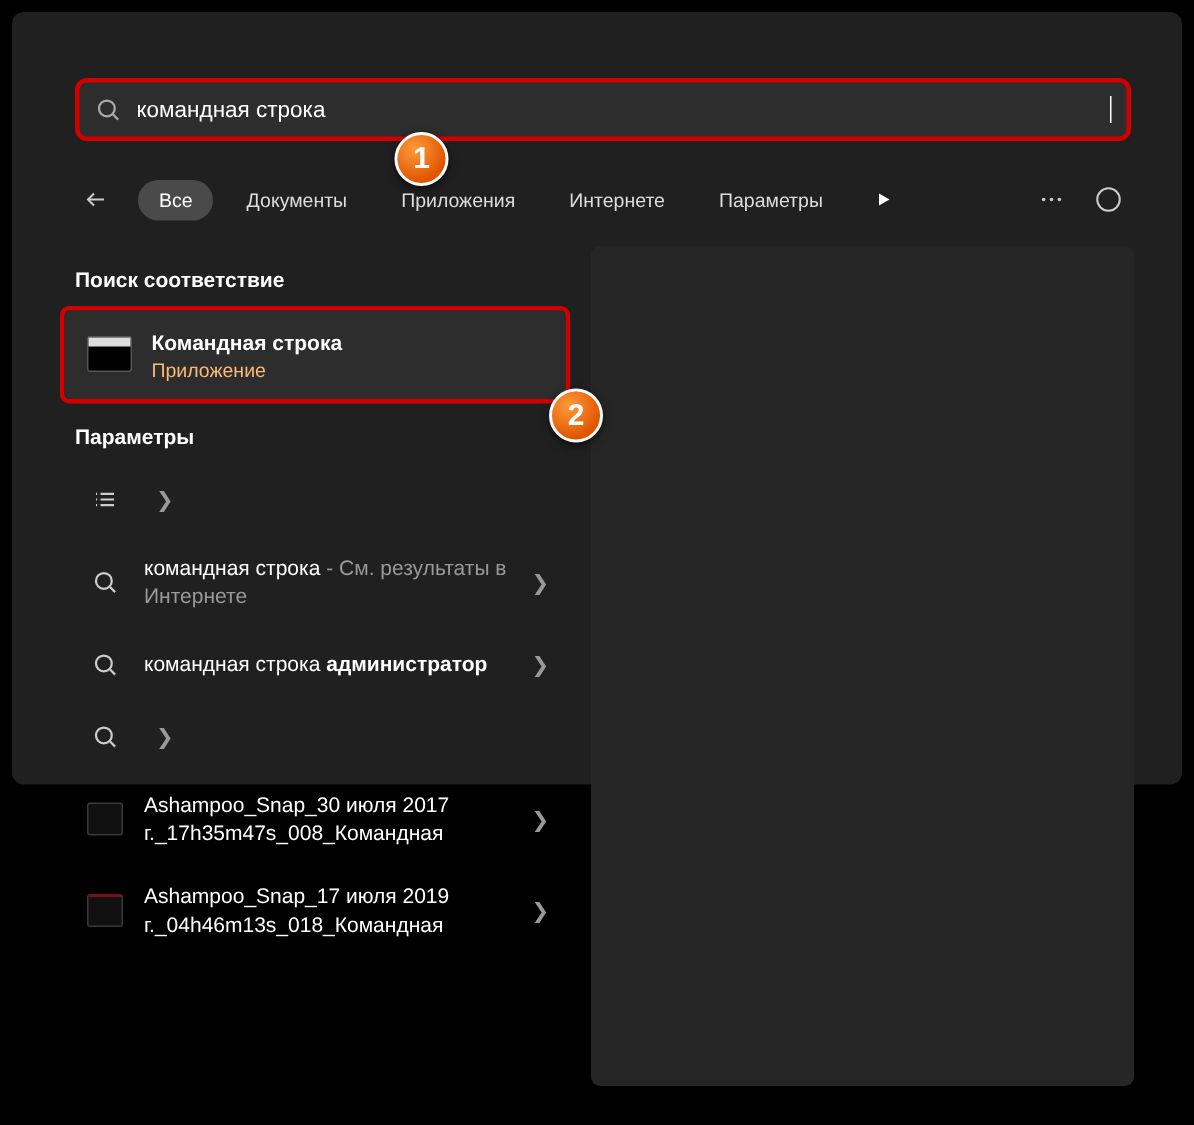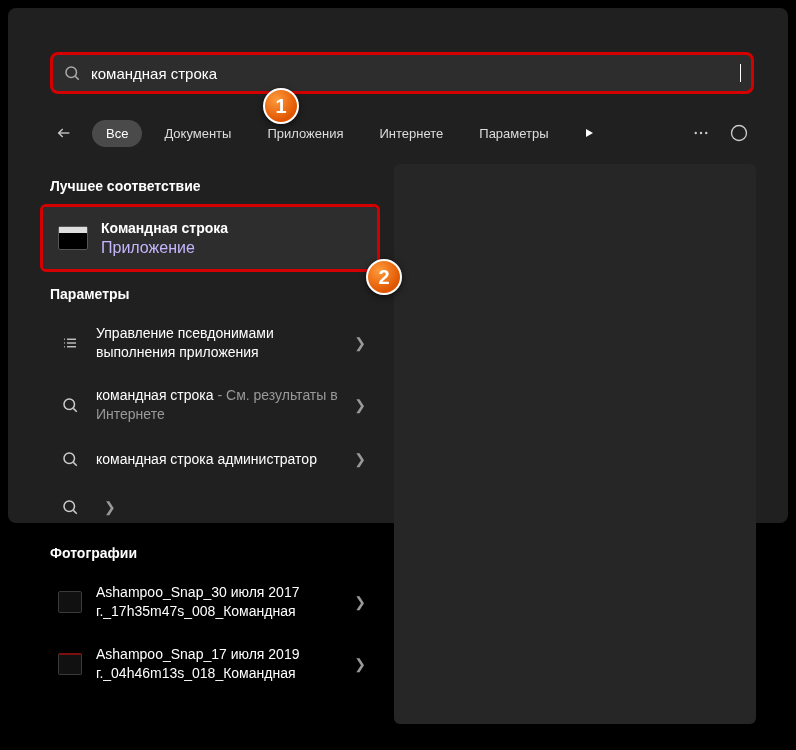--- a/index.html
+++ b/index.html
@@ -157,26 +157,26 @@
     height: 6px;
     background: #ddd;
   }
   .result-text { flex: 1; min-width: 0; }
   .result-title {
     font-size: 14px;
     color: #fff;
     line-height: 1.35;
   }
   .result-sub {
-    font-size: 16px;
-    color: #c4b5fd;
+    font-size: 13px;
+    color: #fdba74;
     margin-top: 1px;
   }
   .result-title .dim { color: #999; }
-  .result-title .bold { font-weight: 400; }
+  .result-title .bold { font-weight: 700; }
   .chev {
     color: #999;
     font-size: 14px;
     margin-left: 8px;
   }
   .list-icon svg, .search-icon-sm2 svg {
     width: 18px; height: 18px;
     stroke: #ccc;
   }
   .img-thumb {
@@ -237,21 +237,21 @@
     </div>
     <div class="circle-btn">
       <svg width="20" height="20" viewBox="0 0 24 24" fill="none" stroke="currentColor" stroke-width="1.6">
           <circle cx="12" cy="12" r="9"></circle>
         </svg>
     </div>
   </div>
 
   <div class="left-col">
 
-    <div class="section-head">Лучшее соответствие</div>
+    <div class="section-head">Поиск соответствие</div>
 
     <div class="best-match">
       <div class="result-item highlighted">
         <div class="result-icon">
             <div class="cmd-thumb"></div>
           </div>
         <div class="result-text">
           <div class="result-title" style="font-weight:600">Командная строка</div>
           <div class="result-sub">Приложение</div>
         </div>
@@ -266,23 +266,20 @@
       <div class="result-icon sm list-icon">
         <svg viewBox="0 0 24 24" fill="none" stroke="currentColor" stroke-width="1.8">
             <line x1="8" y1="7" x2="20" y2="7"></line>
             <line x1="8" y1="12" x2="20" y2="12"></line>
             <line x1="8" y1="17" x2="20" y2="17"></line>
             <line x1="4" y1="7" x2="5" y2="7"></line>
             <line x1="4" y1="12" x2="5" y2="12"></line>
             <line x1="4" y1="17" x2="5" y2="17"></line>
           </svg>
       </div>
-      <div class="result-text">
-        <div class="result-title">Управление псевдонимами выполнения приложения</div>
-      </div>
       <div class="chev">❯</div>
     </div>
 
 
     <div class="result-item">
       <div class="result-icon sm search-icon-sm2">
         <svg viewBox="0 0 24 24" fill="none" stroke="currentColor" stroke-width="2">
             <circle cx="11" cy="11" r="7"></circle>
             <line x1="21" y1="21" x2="16.5" y2="16.5"></line>
           </svg>
@@ -309,21 +306,20 @@
     <div class="result-item">
       <div class="result-icon sm search-icon-sm2">
         <svg viewBox="0 0 24 24" fill="none" stroke="currentColor" stroke-width="2">
             <circle cx="11" cy="11" r="7"></circle>
             <line x1="21" y1="21" x2="16.5" y2="16.5"></line>
           </svg>
       </div>
       <div class="chev">❯</div>
     </div>
 
-    <div class="section-head">Фотографии</div>
 
     <div class="result-item">
       <div class="result-icon sm">
           <div class="img-thumb"></div>
         </div>
       <div class="result-text">
         <div class="result-title">Ashampoo_Snap_30 июля 2017 г._17h35m47s_008_Командная</div>
       </div>
       <div class="chev">❯</div>
     </div>

